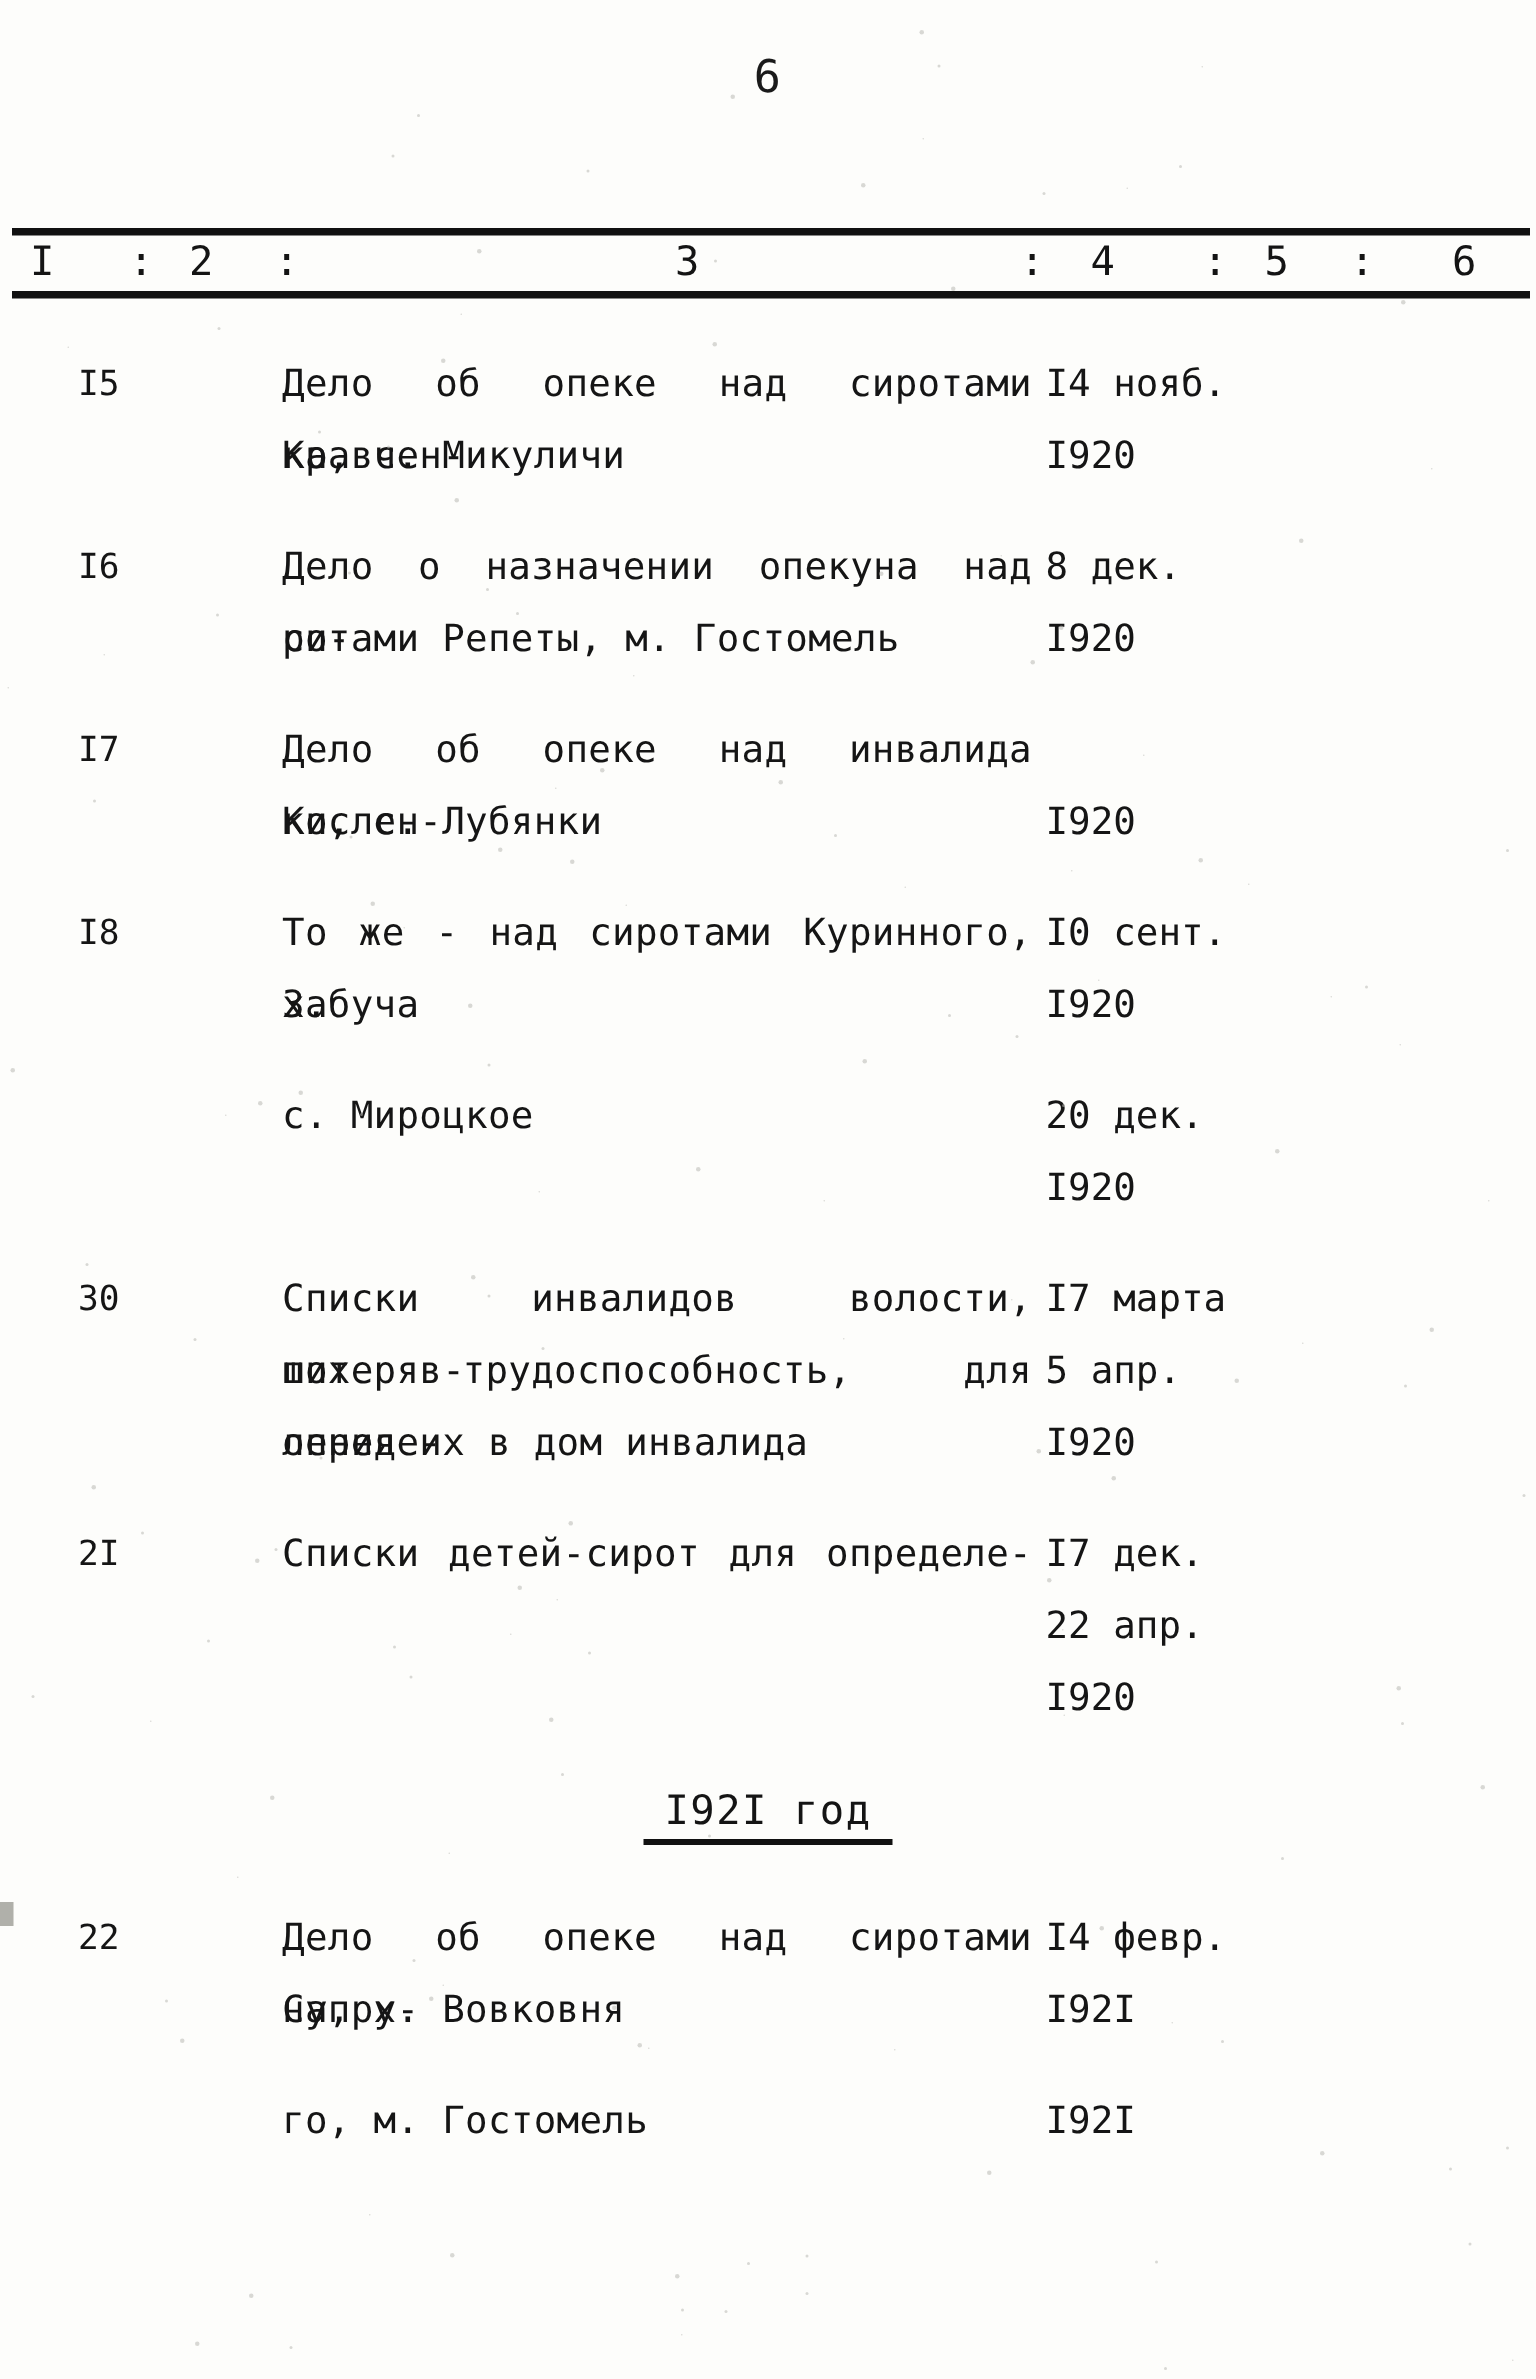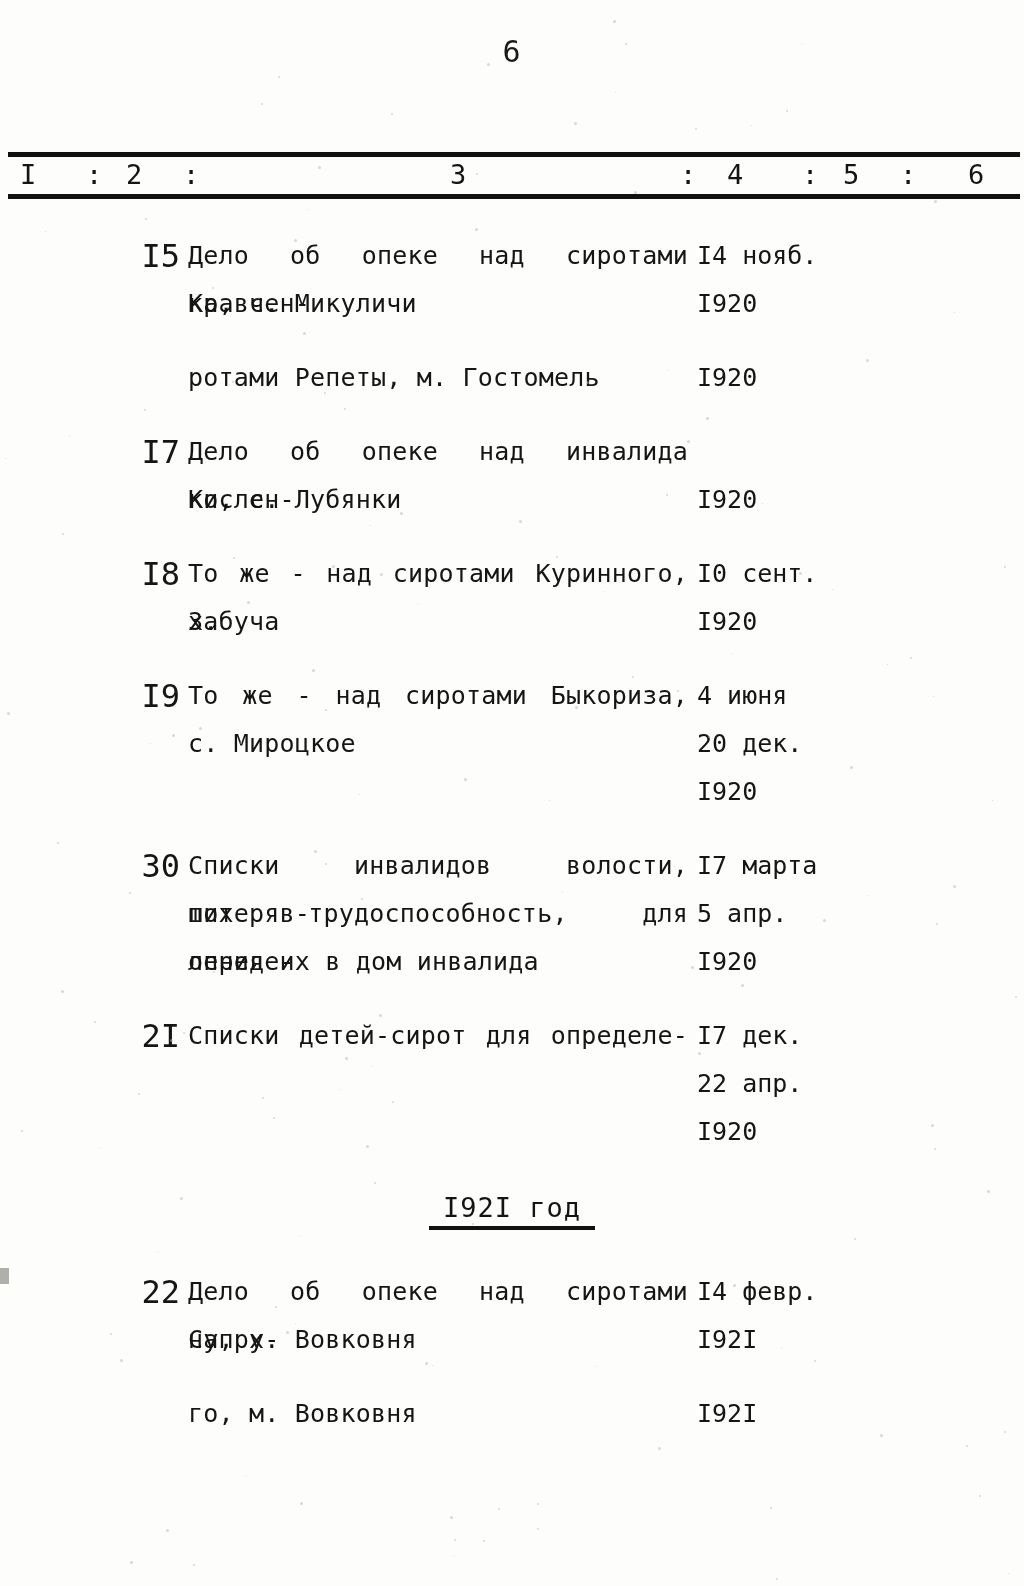--- a/index.html
+++ b/index.html
@@ -82,24 +82,24 @@
   }
 
   .row-line {
     position: relative;
     height: 48px;
     white-space: nowrap;
   }
 
   .col-num {
     position: absolute;
-    left: 70px;
+    left: 52px;
     width: 110px;
-    text-align: right;
-    font-size: 32px;
+    text-align: left;
+    font-size: 23px;
     line-height: 48px;
     color: #151515;
   }
 
   .col-desc {
     position: absolute;
     left: 188px;
     width: 500px;
     font-size: 25px;
     line-height: 48px;
@@ -187,20 +187,25 @@
           <div class="col-desc justify">Дело об опеке над сиротами Кравчен-</div>
           <div class="col-date">I4 нояб.</div>
         </div>
         <div class="row-line">
           <div class="col-desc">ка, с. Микуличи</div>
           <div class="col-date">I920</div>
         </div>
       </div>
       <div class="row">
         <div class="row-line">
+          <div class="col-num">I6</div>
+          <div class="col-desc justify">Дело о назначении опекуна над си-</div>
+          <div class="col-date">8 дек.</div>
+        </div>
+        <div class="row-line">
           <div class="col-desc">ротами Репеты, м. Гостомель</div>
           <div class="col-date">I920</div>
         </div>
       </div>
       <div class="row">
         <div class="row-line">
           <div class="col-num">I7</div>
           <div class="col-desc justify">Дело об опеке над инвалида Кислен-</div>
         </div>
         <div class="row-line">
@@ -214,25 +219,20 @@
           <div class="col-desc justify">То же - над сиротами Куринного, х.</div>
           <div class="col-date">I0 сент.</div>
         </div>
         <div class="row-line">
           <div class="col-desc">Забуча</div>
           <div class="col-date">I920</div>
         </div>
       </div>
       <div class="row">
         <div class="row-line">
-          <div class="col-num">I9</div>
-          <div class="col-desc justify">То же - над сиротами Быкориза,</div>
-          <div class="col-date">4 июня</div>
-        </div>
-        <div class="row-line">
           <div class="col-desc">с. Мироцкое</div>
           <div class="col-date">20 дек.</div>
         </div>
         <div class="row-line">
           <div class="col-date">I920</div>
         </div>
       </div>
       <div class="row">
         <div class="row-line">
           <div class="col-num">30</div>
@@ -276,21 +276,21 @@
           <div class="col-desc justify">Дело об опеке над сиротами Супру-</div>
           <div class="col-date">I4 февр.</div>
         </div>
         <div class="row-line">
           <div class="col-desc">на, х. Вовковня</div>
           <div class="col-date">I92I</div>
         </div>
       </div>
       <div class="row">
         <div class="row-line">
-          <div class="col-desc">го, м. Вовковня</div>
+          <div class="col-desc">го, м. Гостомель</div>
           <div class="col-date">I92I</div>
         </div>
       </div>
     </div>
 
 <div class="speckle" style="width: 1px; height: 1px; left: 69px; top: 436px;"></div>
     <div class="speckle" style="width: 2px; height: 2px; left: 537px; top: 1528px;"></div>
     <div class="speckle" style="width: 3px; height: 3px; left: 987px; top: 1190px;"></div>
     <div class="speckle" style="width: 2px; height: 2px; left: 129px; top: 892px;"></div>
     <div class="speckle" style="width: 1px; height: 1px; left: 762px; top: 503px;"></div>

